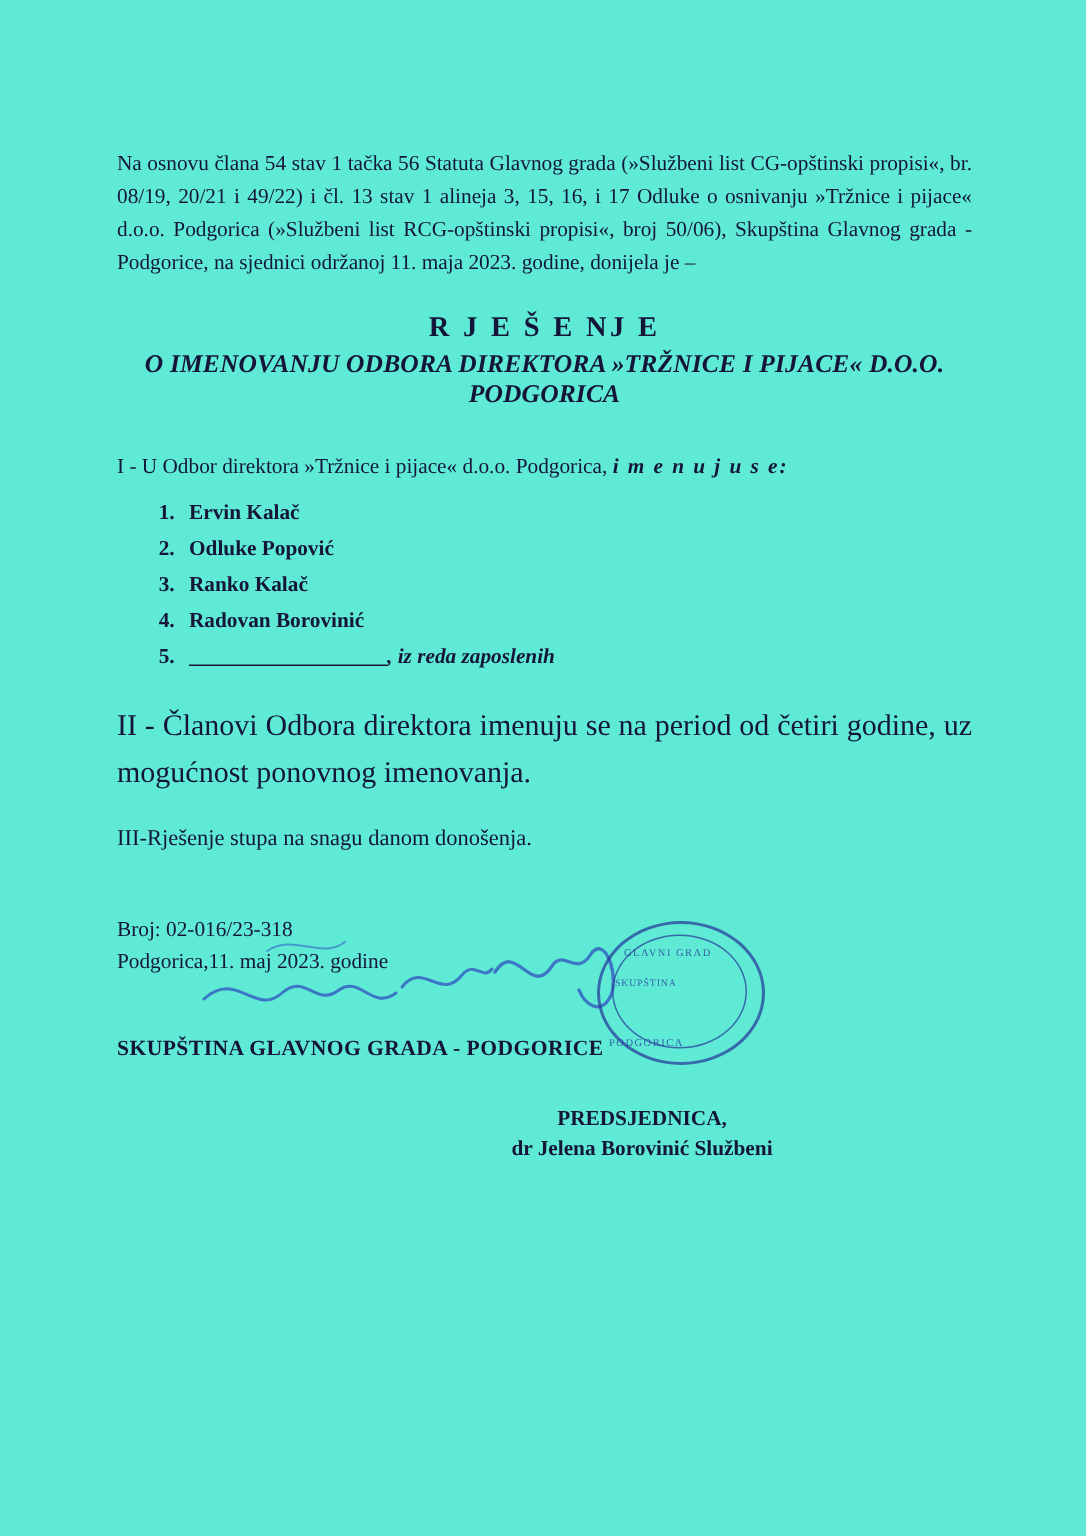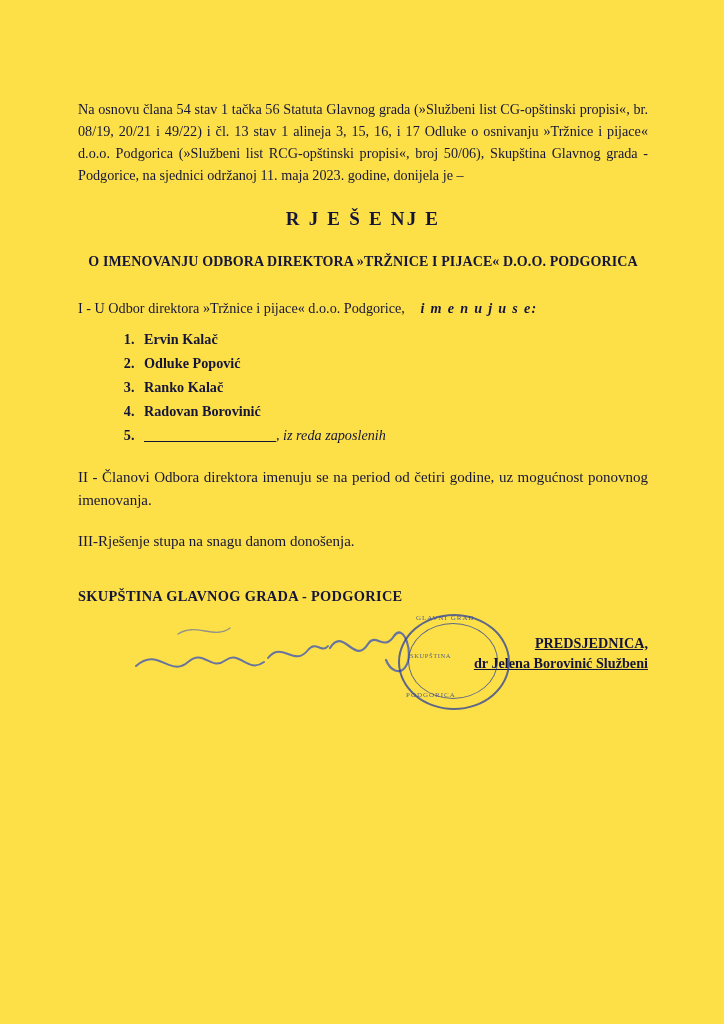--- a/index.html
+++ b/index.html
@@ -13,21 +13,21 @@
     position: relative;
     overflow: hidden;
     font-family: "Liberation Serif", serif;
     color: #1a1a2e;
   }
   .page {
     position: absolute;
     left: 0; top: 0;
     width: 724px;
     height: 1024px;
-    background: #fde047;
+    background: #5eead4;
   }
   .content {
     position: absolute;
     left: 78px;
     top: 84px;
     width: 570px;
   }
   .intro {
     font-size: 14.2px;
     line-height: 1.55;
@@ -39,65 +39,64 @@
     margin-top: 22px;
   }
   .title-main {
     font-weight: bold;
     font-size: 19px;
     letter-spacing: 2.2px;
     color: #15153a;
   }
   .title-sub {
     font-weight: bold;
-    font-size: 14px;
-    margin-top: 24px;
+    font-size: 17px;
+    margin-top: 3px;
     letter-spacing: 0.1px;
     color: #15153a;
+    font-style: italic;
   }
   .section-i {
     margin-top: 30px;
     font-size: 14.2px;
     color: #15153a;
   }
   .section-i .emph {
     font-weight: bold;
     font-style: italic;
     letter-spacing: 1.3px;
-    margin-left: 12px;
   }
   ol.names {
     margin: 14px 0 0 0;
     padding-left: 42px;
     font-size: 14.2px;
     color: #15153a;
   }
   ol.names li {
     margin-bottom: 7px;
     font-weight: bold;
     padding-left: 6px;
-    margin-left: 18px;
   }
   ol.names li .plain {
     font-weight: bold;
   }
   .blank-line {
     display: inline-block;
     border-bottom: 1.4px solid #15153a;
     width: 132px;
     height: 12px;
     vertical-align: -2px;
   }
   .blank-tail {
     font-style: italic;
-    font-weight: normal;
+    font-weight: bold;
   }
   .section-ii {
     margin-top: 22px;
-    font-size: 15px;
+    font-size: 20px;
     line-height: 1.55;
     text-align: justify;
     color: #15153a;
   }
   .section-iii {
     margin-top: 20px;
     font-size: 15px;
     color: #15153a;
   }
   .meta {
@@ -109,27 +108,26 @@
   .assembly {
     margin-top: 38px;
     text-align: left;
     font-weight: bold;
     font-size: 14.4px;
     letter-spacing: 0.3px;
     color: #15153a;
   }
   .signature {
     margin-top: 28px;
-    text-align: right;
+    text-align: center;
     font-weight: bold;
     font-size: 14.2px;
     color: #15153a;
     position: relative;
     padding-left: 130px;
-    text-decoration: underline;
   }
   .signature div { line-height: 1.45; }
   .stamp-wrap {
     position: absolute;
     left: 118px;
     top: 596px;
     width: 320px;
     height: 120px;
     pointer-events: none;
   }
@@ -155,21 +153,21 @@
   }
   .stamp-text {
     position: absolute;
     left: 0; top: 0;
     width: 108px; height: 92px;
     color: #2a3f9e;
     opacity: .8;
     font-size: 7px;
     font-family: "Liberation Serif", serif;
   }
-  .stamp-text .t1 { position: absolute; top: 0; left: 18px; letter-spacing: 1px; }
+  .stamp-text .t1 { position: absolute; top: 17px; left: 18px; letter-spacing: 1px; }
   .stamp-text .t2 { position: absolute; top: 38px; left: 12px; letter-spacing: .6px; font-size: 6.5px; }
   .stamp-text .t3 { position: absolute; bottom: 7px; left: 8px; letter-spacing: 1px; }
   .sig-scribble {
     position: absolute;
     left: 0; top: 0;
     width: 320px; height: 120px;
     opacity: .85;
   }
 </style>
 </head>
@@ -179,38 +177,42 @@
   <div class="content">
 
     <p class="intro">Na osnovu člana 54 stav 1 tačka 56 Statuta Glavnog grada (»Službeni list CG-opštinski propisi«, br. 08/19, 20/21 i 49/22) i čl. 13 stav 1 alineja 3, 15, 16, i 17 Odluke o osnivanju »Tržnice i pijace« d.o.o. Podgorica (»Službeni list RCG-opštinski propisi«, broj 50/06), Skupština Glavnog grada - Podgorice, na sjednici održanoj 11. maja 2023. godine, donijela je –</p>
 
     <div class="title-block">
       <div class="title-main">R J E Š E NJ E</div>
       <div class="title-sub">O IMENOVANJU ODBORA DIREKTORA »TRŽNICE I PIJACE« D.O.O. PODGORICA</div>
     </div>
 
     <div class="section-i">
-      <span>I - U Odbor direktora »Tržnice i pijace« d.o.o. Podgorice,</span>
+      <span>I - U Odbor direktora »Tržnice i pijace« d.o.o. Podgorica,</span>
       <span class="emph">i m e n u j u  s e:</span>
     </div>
 
     <ol class="names">
       <li><span class="plain">Ervin Kalač</span></li>
       <li><span class="plain">Odluke Popović</span></li>
       <li><span class="plain">Ranko Kalač</span></li>
       <li><span class="plain">Radovan Borovinić</span></li>
       <li>
         <span class="blank-line"></span><span class="blank-tail">, iz reda zaposlenih</span>
       </li>
     </ol>
 
     <p class="section-ii">II - Članovi Odbora direktora imenuju se na period od četiri godine, uz mogućnost ponovnog imenovanja.</p>
 
     <p class="section-iii">III-Rješenje stupa na snagu danom donošenja.</p>
 
+    <div class="meta">
+      <div>Broj: 02-016/23-318</div>
+      <div>Podgorica,11. maj 2023. godine</div>
+    </div>
 
     <div class="assembly">SKUPŠTINA GLAVNOG GRADA - PODGORICE</div>
 
     <div class="signature">
       <div>PREDSJEDNICA,</div>
       <div>dr Jelena Borovinić Službeni</div>
     </div>
 
   </div>
 

